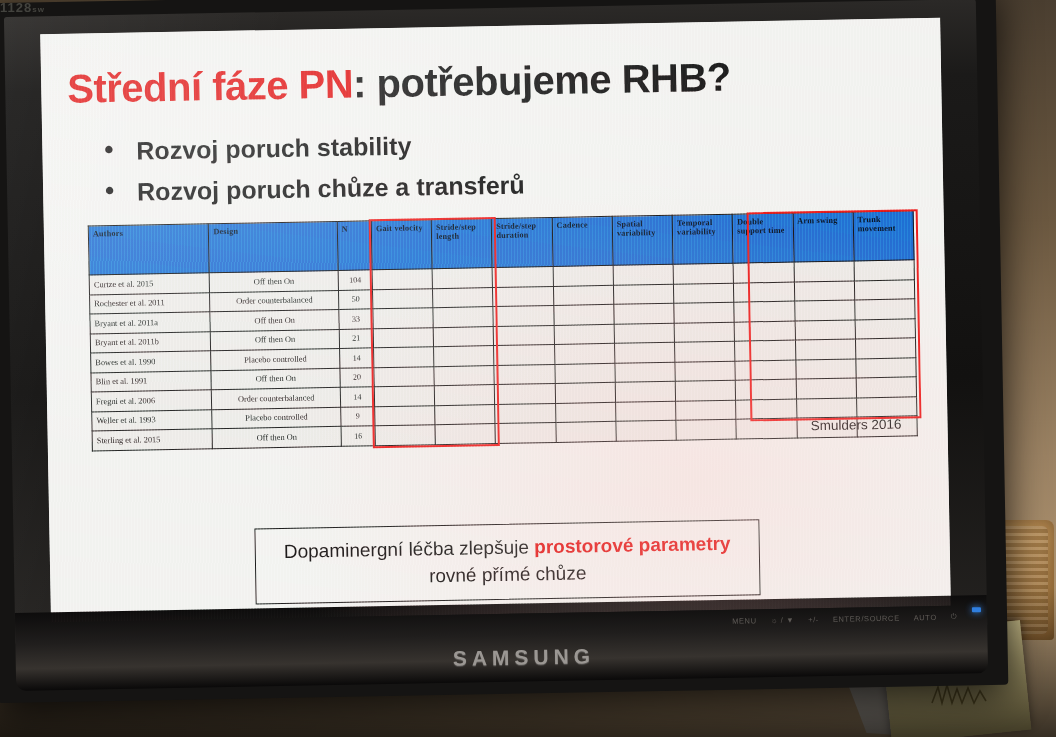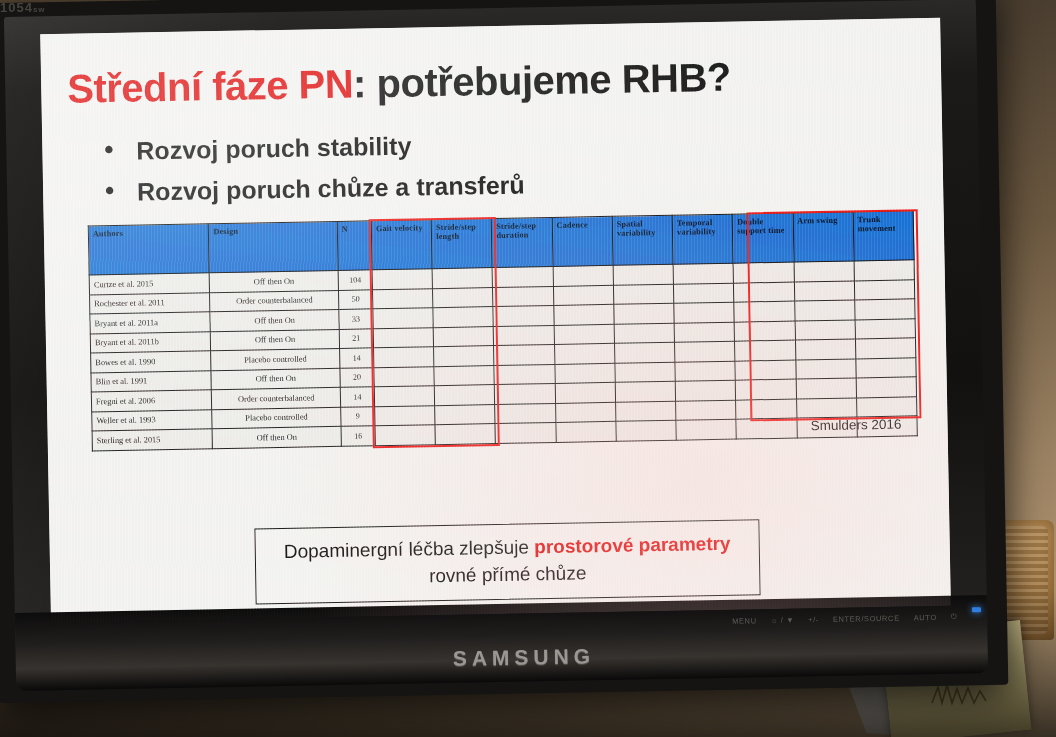--- a/index.html
+++ b/index.html
@@ -342,16 +342,16 @@
       <span>☼ / ▼</span>
       <span>+/-</span>
       <span>ENTER/SOURCE</span>
       <span>AUTO</span>
       <span>⏻</span>
     </div>
     <div class="pwr-led"></div>
   </div>
 
   <div class="clockstrip">
-    <span>1054</span><small>sw</small>
+    <span>1128</span><small>sw</small>
   </div>
 
 </div>
 
 </body></html>

